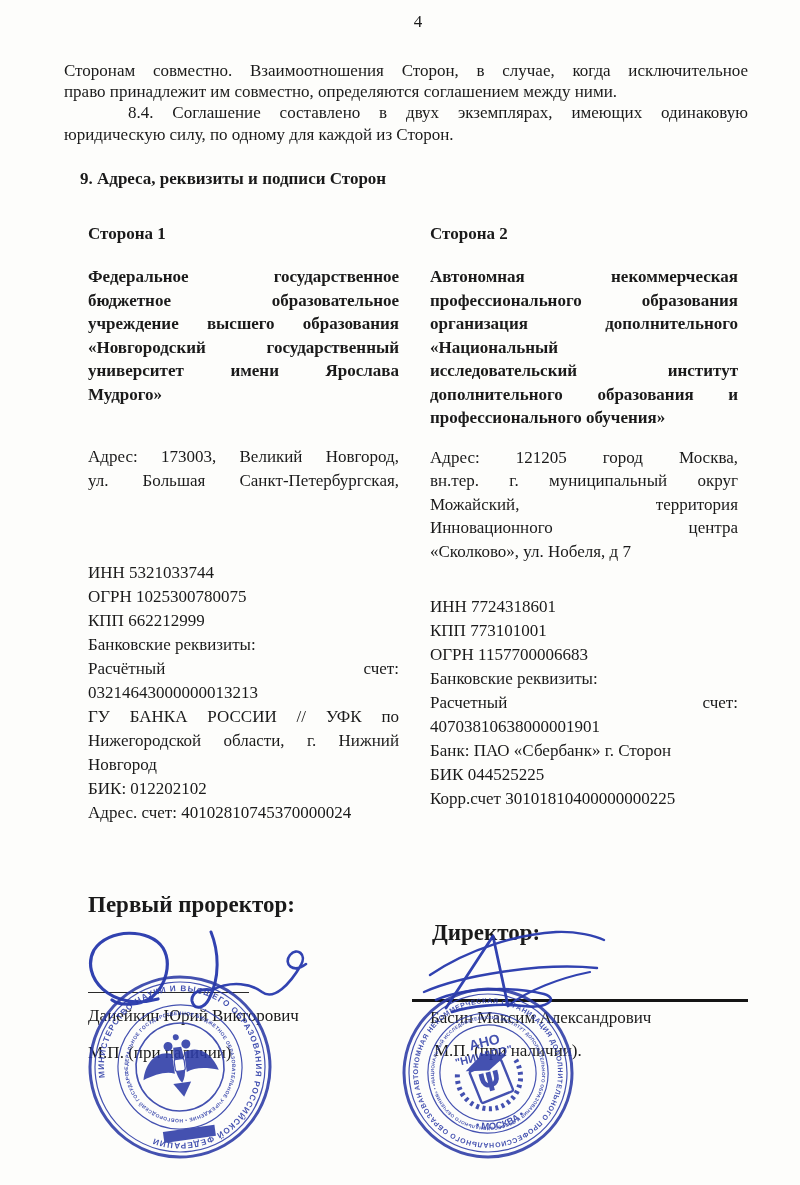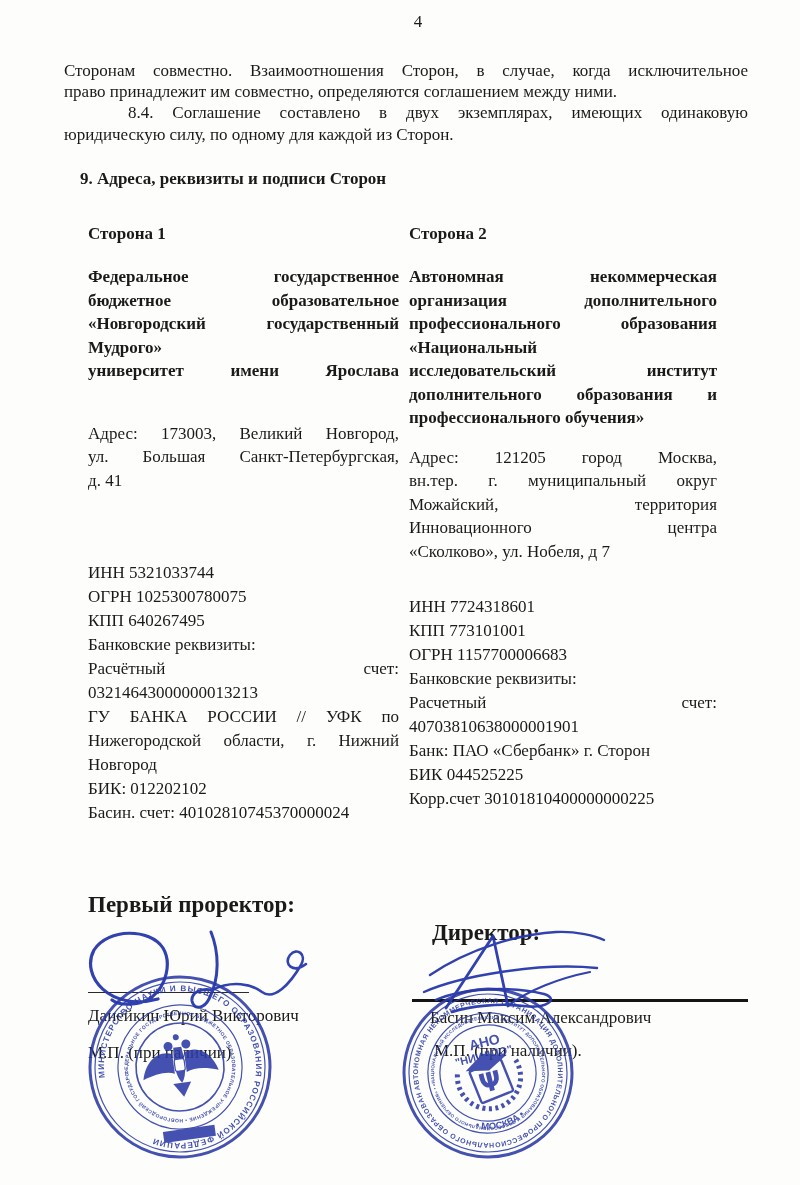--- a/index.html
+++ b/index.html
@@ -10,21 +10,21 @@
     font-family:"Liberation Serif","DejaVu Serif",serif;
     color:#1a1a1a;font-size:17px;
   }
   .abs{position:absolute;}
   .pagenum{top:12px;left:36px;right:0;text-align:center;font-size:17px;}
   .intro{top:60px;left:64px;width:684px;}
   .intro .ln{line-height:21.2px;}
   .heading{top:169px;left:80px;right:0;font-weight:bold;font-size:17px;}
   .col{top:222px;}
   .col-left{left:88px;width:311px;}
-  .col-right{left:409px;width:308px;}
+  .col-right{left:430px;width:308px;}
   .col-title{font-weight:bold;line-height:24px;}
   .org{margin-top:19px;font-weight:bold;}
   .ln{line-height:23.5px;}
   .ln.j{text-align:justify;text-align-last:justify;}
   .ln.ind{text-indent:64px;}
   .addr-l{margin-top:39px;}
   .addr-r{margin-top:16px;}
   .req{margin-top:69px;}
   .req-r{margin-top:32px;}
   .req .ln{line-height:24px;}
@@ -54,50 +54,50 @@
       <div class="ln">юридическую силу, по одному для каждой из Сторон.</div>
     </div>
 
   <div class="abs heading">9. Адреса, реквизиты и подписи Сторон</div>
 
   <div class="abs col col-left">
     <div class="col-title">Сторона 1</div>
     <div class="org">
         <div class="ln j">Федеральное государственное</div>
         <div class="ln j">бюджетное образовательное</div>
+        <div class="ln j">учреждение высшего образования</div>
         <div class="ln j">«Новгородский государственный</div>
+        <div class="ln j">университет имени Ярослава</div>
         <div class="ln">Мудрого»</div>
-        <div class="ln j">университет имени Ярослава</div>
       </div>
     <div class="addr-l">
         <div class="ln j">Адрес: 173003, Великий Новгород,</div>
         <div class="ln j">ул. Большая Санкт-Петербургская,</div>
-        <div class="ln">д. 41</div>
       </div>
     <div class="req">
         <div class="ln">ИНН 5321033744</div>
         <div class="ln">ОГРН 1025300780075</div>
-        <div class="ln">КПП 640267495</div>
+        <div class="ln">КПП 662212999</div>
         <div class="ln">Банковские реквизиты:</div>
         <div class="ln j">Расчётный счет:</div>
         <div class="ln">03214643000000013213</div>
         <div class="ln j">ГУ БАНКА РОССИИ // УФК по</div>
         <div class="ln j">Нижегородской области, г. Нижний</div>
         <div class="ln">Новгород</div>
         <div class="ln">БИК: 012202102</div>
-        <div class="ln">Басин. счет: 40102810745370000024</div>
+        <div class="ln">Адрес. счет: 40102810745370000024</div>
       </div>
   </div>
 
   <div class="abs col col-right">
     <div class="col-title">Сторона 2</div>
     <div class="org">
         <div class="ln j">Автономная некоммерческая</div>
+        <div class="ln j">профессионального образования</div>
         <div class="ln j">организация дополнительного</div>
-        <div class="ln j">профессионального образования</div>
         <div class="ln">«Национальный</div>
         <div class="ln j">исследовательский институт</div>
         <div class="ln j">дополнительного образования и</div>
         <div class="ln">профессионального обучения»</div>
       </div>
     <div class="addr-r">
         <div class="ln j">Адрес: 121205 город Москва,</div>
         <div class="ln j">вн.тер. г. муниципальный округ</div>
         <div class="ln j">Можайский, территория</div>
         <div class="ln j">Инновационного центра</div>

